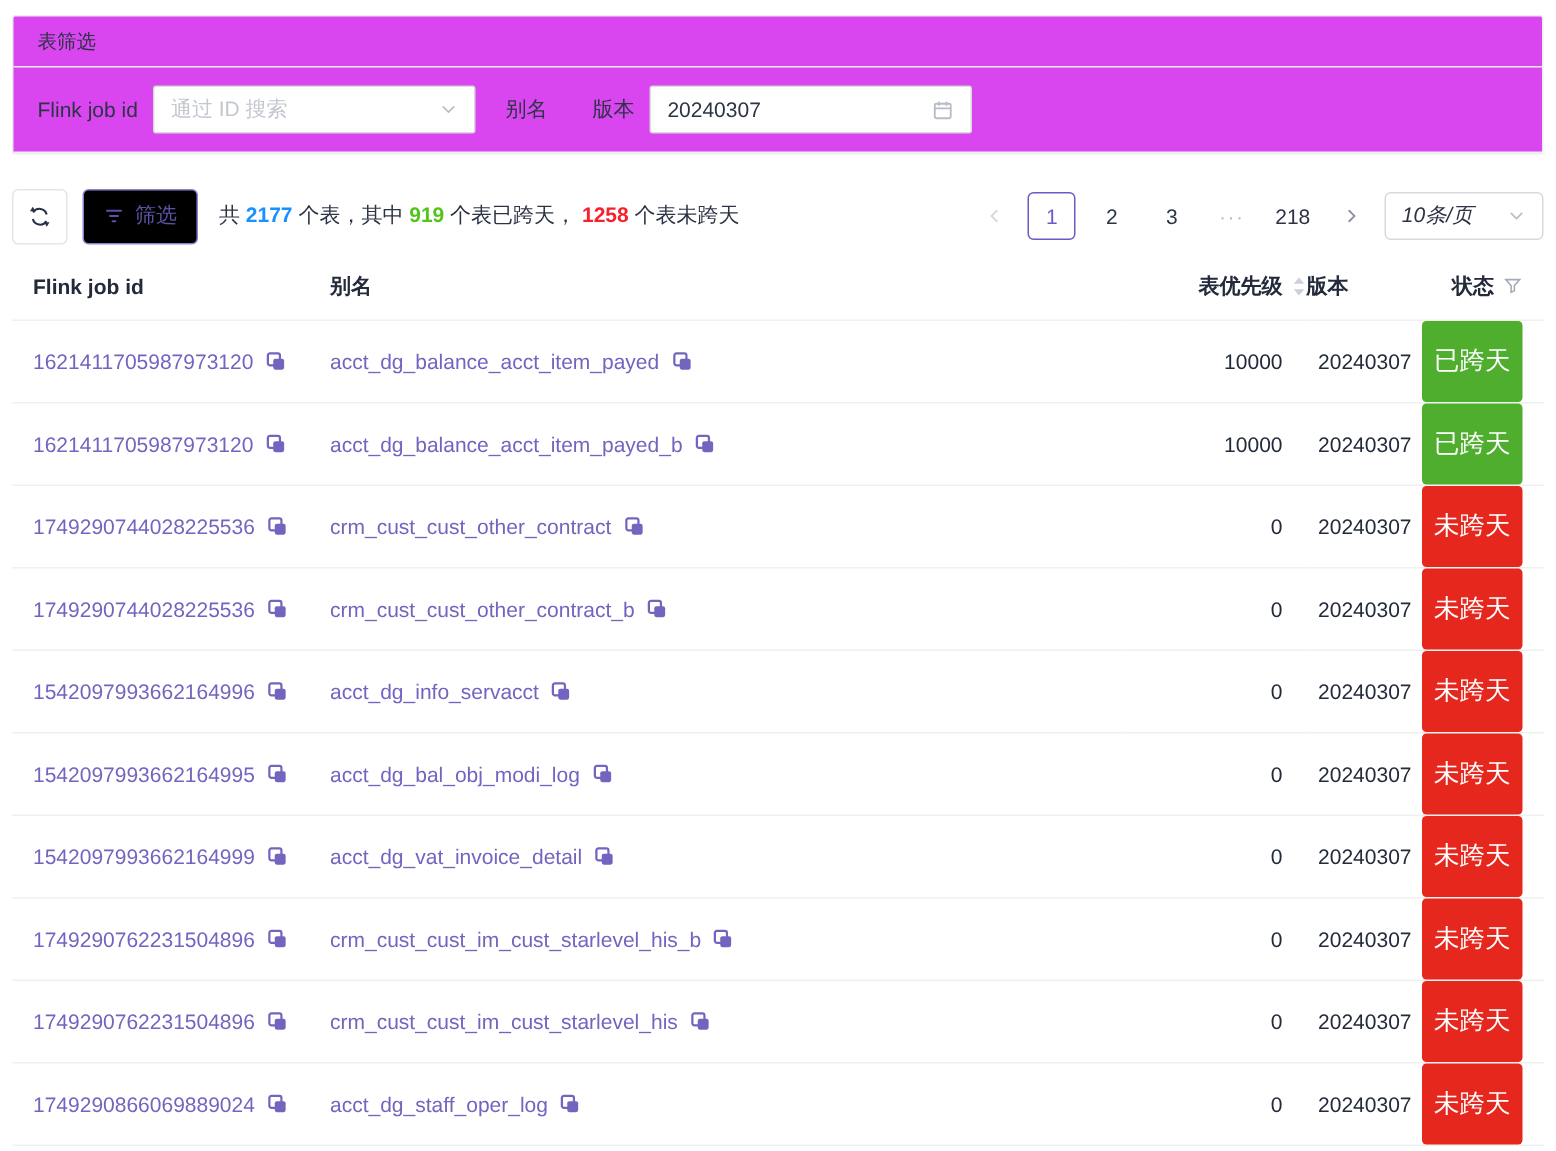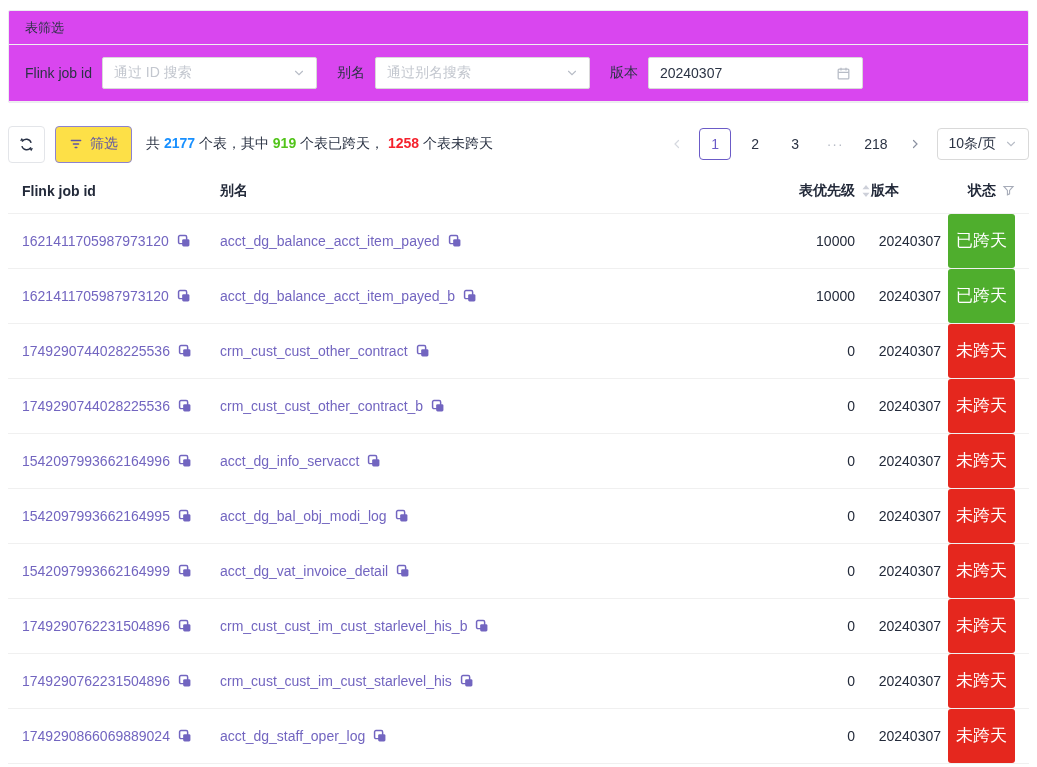--- a/index.html
+++ b/index.html
@@ -32,37 +32,37 @@
   .btn{height:32px;padding:0 15px;border-radius:2px;font-size:14px;cursor:pointer;
        font-family:"Liberation Sans","DejaVu Sans",sans-serif;}
   .btn-primary{background:var(--accent);border:1px solid var(--accent);color:#fff;}
   .btn-default{background:#fff;border:1px solid var(--border);color:var(--text);}
 
   
   .toolbar{display:flex;align-items:center;margin-top:22px;height:38px;}
   .icon-btn{width:37px;height:37px;border:1px solid #e3e5e9;border-radius:4px;background:#fff;
     display:flex;align-items:center;justify-content:center;color:#273044;cursor:pointer;}
   .filter-btn{height:37px;margin-left:10px;padding:16px 13px;border:1px solid #8c82d0;border-radius:4px;
-    background:#fde047;color:#5b52a7;display:flex;align-items:center;gap:7px;font-size:14px;cursor:pointer;
+    background:#000000;color:#5b52a7;display:flex;align-items:center;gap:7px;font-size:14px;cursor:pointer;
     font-family:"Liberation Sans","DejaVu Sans",sans-serif;}
   .summary{margin-left:14px;white-space:nowrap;}
   .num{font-weight:700;text-align:center;}
   .num.blue{color:var(--blue);} .num.green{color:var(--green);} .num.red{color:var(--red);}
 
   
   .pagination{margin-left:auto;display:flex;align-items:center;gap:8px;}
   .pg-item{min-width:32px;height:32px;line-height:30px;padding:0 4px;text-align:center;border-radius:4px;
     border:1px solid transparent;cursor:pointer;user-select:none;}
   .pg-item.active{border-color:var(--accent);color:var(--accent);}
   .pg-arrow{display:flex;align-items:center;justify-content:center;width:28px;height:32px;cursor:pointer;}
   .pg-arrow.disabled{color:#d5d8df;cursor:default;}
   .pg-arrow.enabled{color:#8a90a0;}
   .pg-ellipsis{color:#b9bdc7;letter-spacing:1px;cursor:pointer;}
   .size-select{height:32px;border:1px solid var(--border);border-radius:4px;display:flex;align-items:center;
-    gap:9px;padding:0 11px;cursor:pointer;color:var(--text);}
+    gap:23px;padding:0 11px;cursor:pointer;color:var(--text);font-style:italic;}
 
   
   table.grid{width:100%;border-collapse:collapse;table-layout:fixed;margin-top:6px;}
   .grid th{height:44px;text-align:left;font-weight:600;color:#232a3a;border-bottom:1px solid var(--line);
     padding:0;font-size:14px;cursor:pointer;}
   .grid th.th-id{padding-left:14px;}
   .grid td{height:44px;border-bottom:1px solid var(--line);padding:0;}
   .td-id{padding-left:14px !important;}
   .td-alias,.th-alias{padding-left:16px !important;}
   .th-flex{display:flex;align-items:center;justify-content:flex-end;gap:6px;}
@@ -96,28 +96,20 @@
           <span class="placeholder">通过 ID 搜索</span>
           <span class="sel-arrow">
             <svg width="12" height="12" viewBox="0 0 24 24" fill="none" stroke="currentColor" stroke-width="2.2" stroke-linecap="round">
                 <path d="M5 8.5l7 7 7-7"></path>
               </svg>
           </span>
         </div>
       </div>
       <div class="form-item">
         <span class="form-label">别名</span>
-        <div class="select">
-          <span class="placeholder">通过别名搜索</span>
-          <span class="sel-arrow">
-            <svg width="12" height="12" viewBox="0 0 24 24" fill="none" stroke="currentColor" stroke-width="2.2" stroke-linecap="round">
-                <path d="M5 8.5l7 7 7-7"></path>
-              </svg>
-          </span>
-        </div>
       </div>
       <div class="form-item">
         <span class="form-label">版本</span>
         <div class="date-picker">
           <span class="date-value">20240307</span>
           <span class="cal-icon">
             <svg width="15" height="15" viewBox="0 0 24 24" fill="none" stroke="currentColor" stroke-width="2">
                 <rect x="3.5" y="5" width="17" height="15.5" rx="1.5"></rect>
                 <path d="M8 2.8v4.4M16 2.8v4.4M3.5 10h17"></path>
               </svg>

